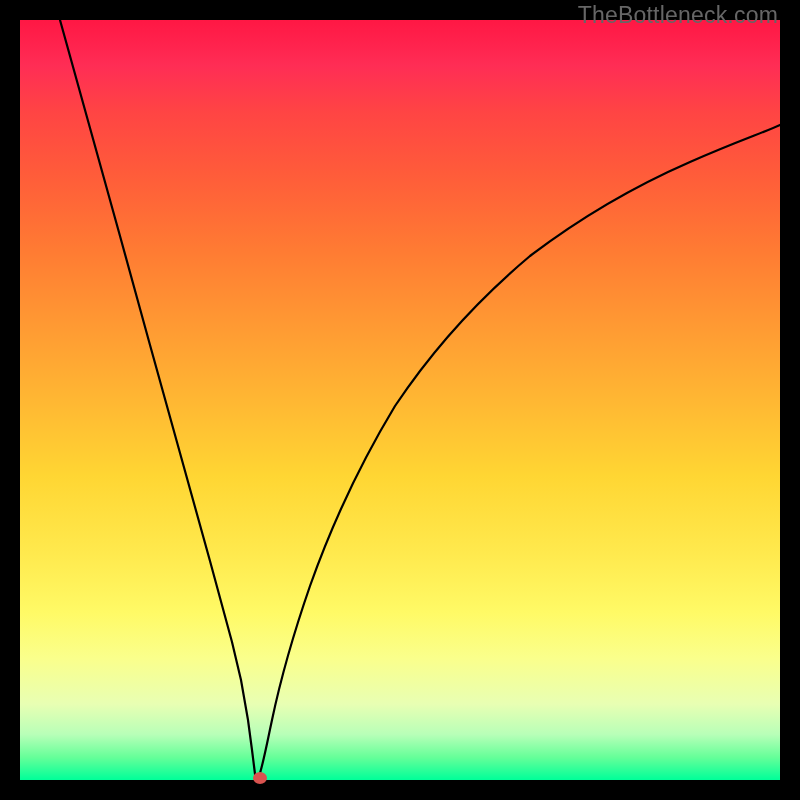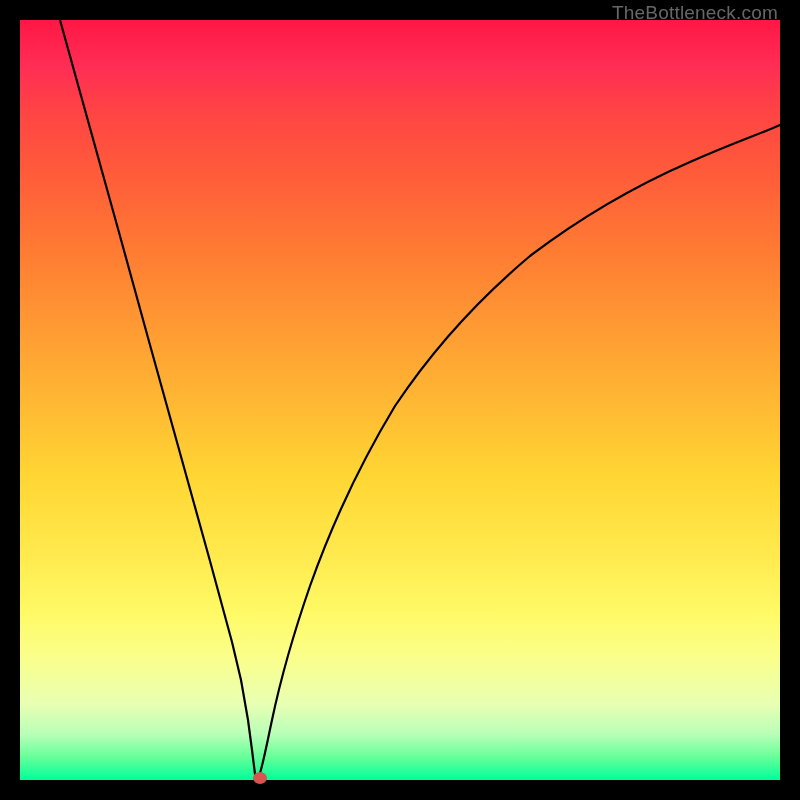--- a/index.html
+++ b/index.html
@@ -41,21 +41,21 @@
       #b8ffb8 94%,
       #66ff99 97%,
       #00ff99 100%
     );
   }
   .watermark {
     position: absolute;
     top: 2px;
     right: 22px;
     color: #666;
-    font-size: 19px;
+    font-size: 23px;
     font-weight: 500;
     letter-spacing: 0.2px;
   }
   svg.curve {
     position: absolute;
     top: 20px;
     left: 20px;
     width: 760px;
     height: 760px;
     overflow: visible;

